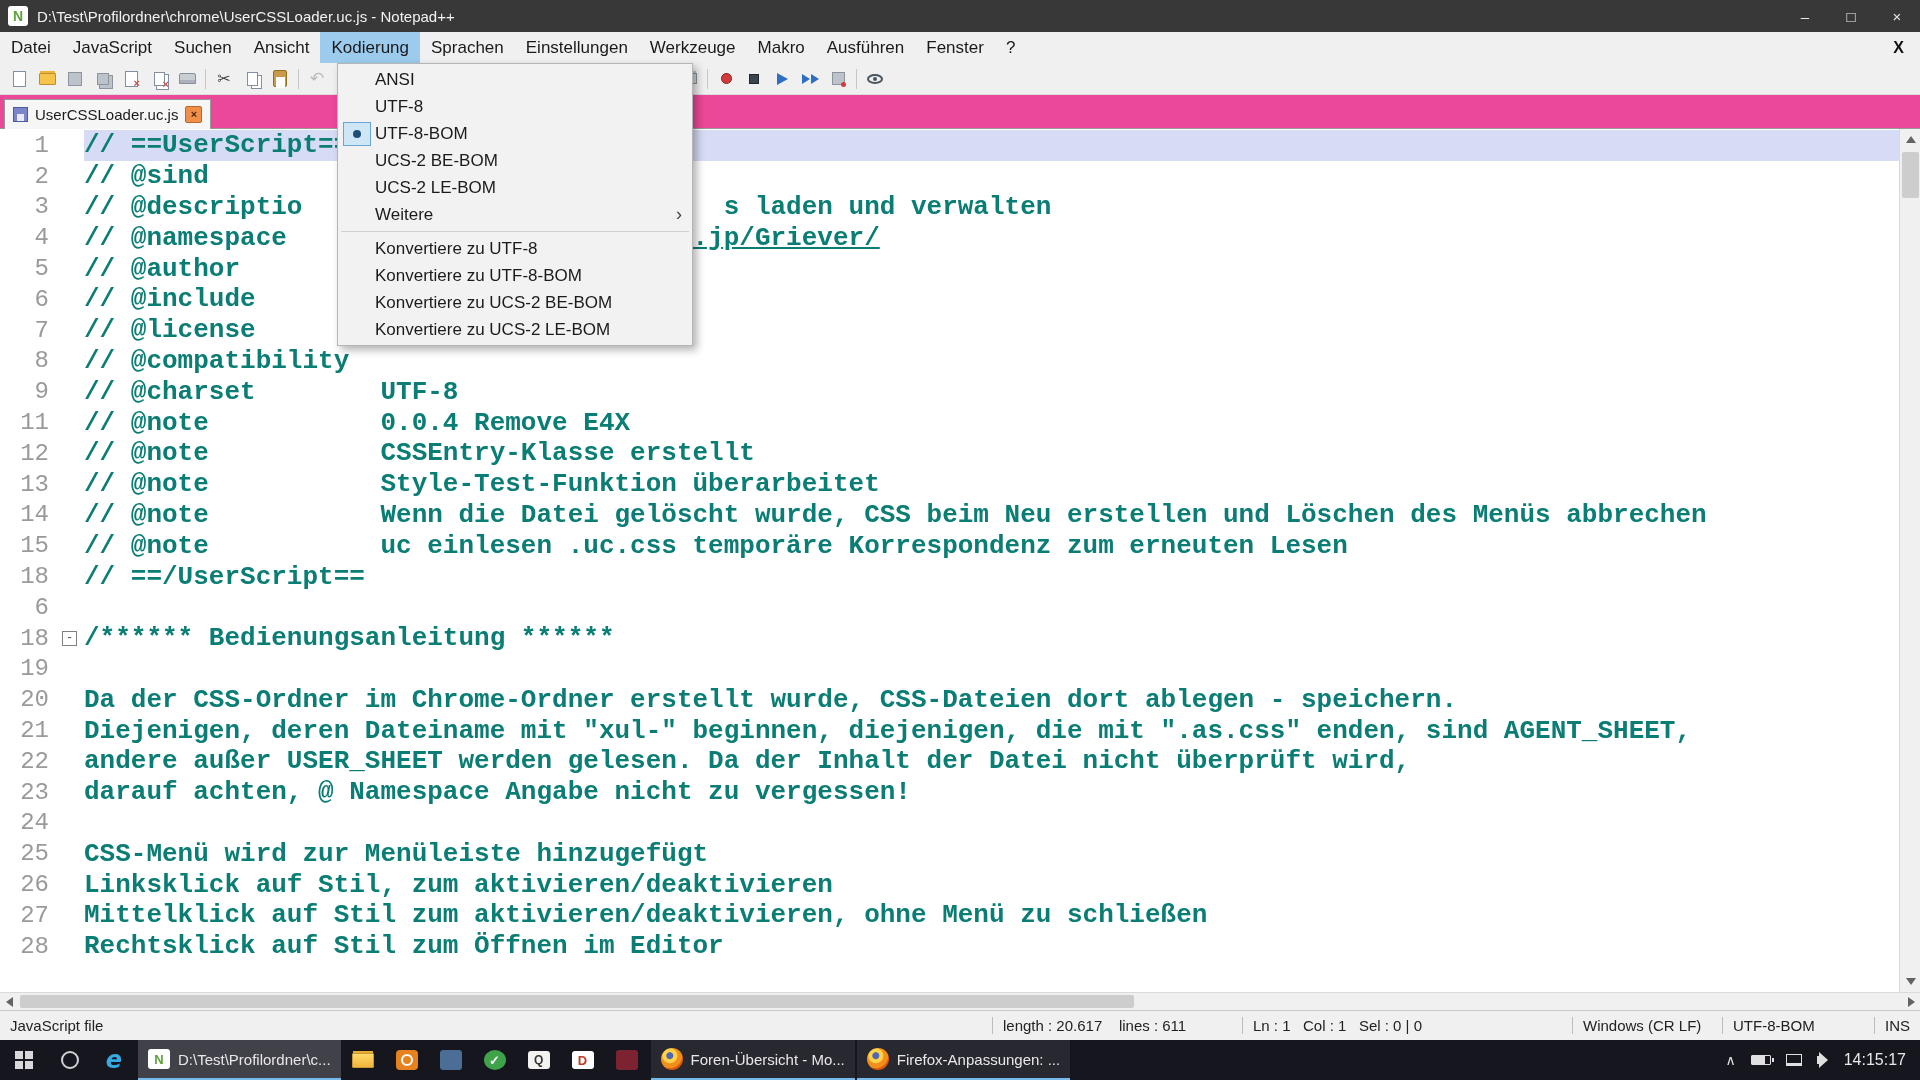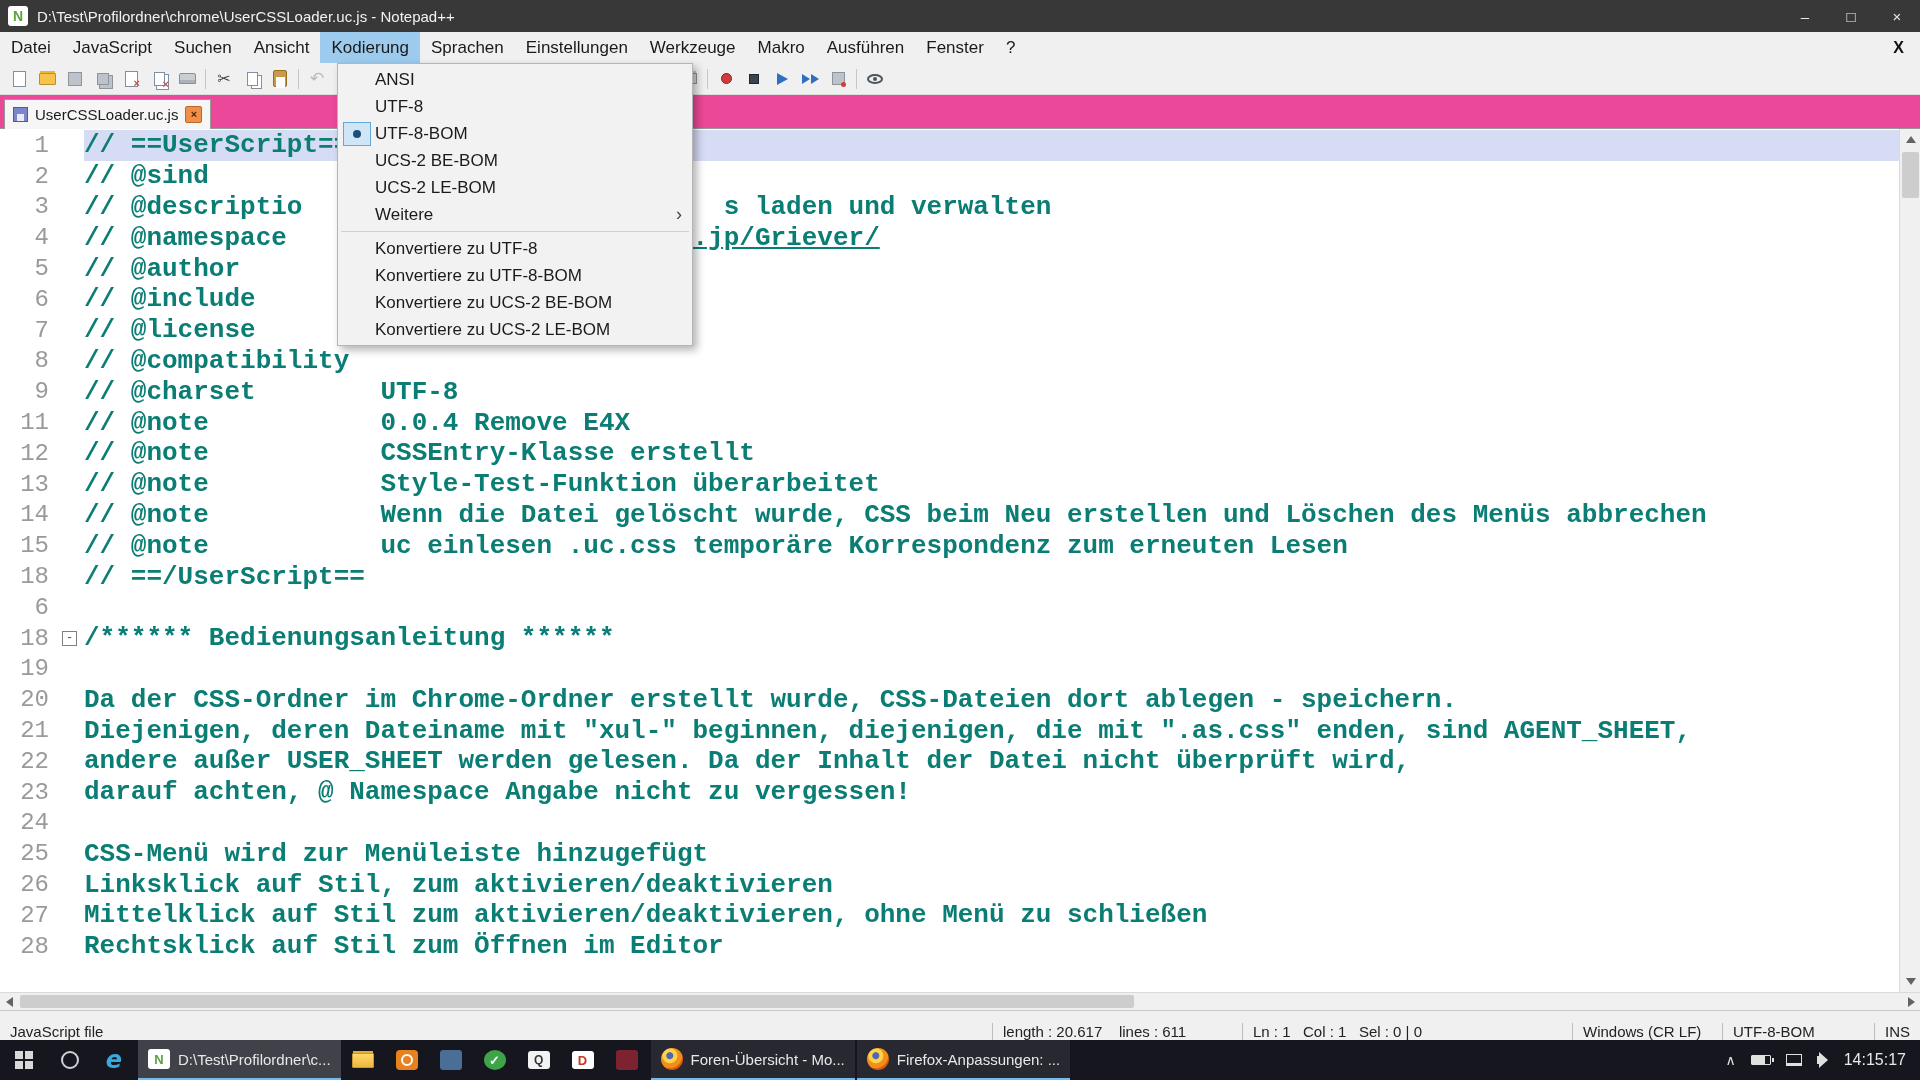--- a/index.html
+++ b/index.html
@@ -87,21 +87,21 @@
   .tri-down{width:0;height:0;border-left:5px solid transparent;border-right:5px solid transparent;border-top:7px solid #636363}
   .vthumb{position:absolute;left:2px;top:23px;width:17px;height:46px;background:#cdcdcd;border-radius:2px}
   .hscroll{height:18px;flex:0 0 18px;background:#f0f0f0;border-top:1px solid #dadada;position:relative}
   .harrow{position:absolute;top:0;width:18px;height:17px;display:flex;align-items:center;justify-content:center}
   .harrow.left{left:0}.harrow.right{right:0}
   .tri-left{width:0;height:0;border-top:5px solid transparent;border-bottom:5px solid transparent;border-right:7px solid #636363}
   .tri-right{width:0;height:0;border-top:5px solid transparent;border-bottom:5px solid transparent;border-left:7px solid #636363}
   .hthumb{position:absolute;left:20px;top:2px;width:58%;height:13px;background:#cdcdcd;border-radius:2px}
 
   
-  .statusbar{height:30px;flex:0 0 30px;background:#f0f0f0;border-top:1px solid #c9c9c9;display:flex;align-items:flex-end;font-size:15px;color:#222;white-space:pre}
+  .statusbar{height:30px;flex:0 0 30px;background:#f0f0f0;border-top:1px solid #c9c9c9;display:flex;align-items:center;font-size:15px;color:#222;white-space:pre}
   .sb{display:flex;align-items:center;padding:0 10px;border-left:1px solid #bdbdbd;overflow:hidden}
   .sb:first-child{border-left:none;flex:1}
   .sb-len{width:250px}.sb-pos{width:330px}.sb-eol{width:150px}.sb-enc{width:152px}.sb-ins{width:46px}
 
   
   .dropdown{position:absolute;left:337px;top:63px;width:356px;background:#f2f2f2;border:1px solid #b5b5b5;box-shadow:4px 4px 8px rgba(0,0,0,.3);z-index:60;padding:2px 0;font-size:17px;color:#1b1b1b}
   .mi{height:27px;display:flex;align-items:center;padding:0 10px 0 5px;position:relative}
   .mgut{width:28px;height:24px;margin-right:4px;flex:0 0 28px;display:flex;align-items:center;justify-content:center}
   .mgut.checked{background:#cfe6f7;border:1px solid #66a7d8}
   .mdot{width:8px;height:8px;border-radius:50%;background:#1d4f76}

